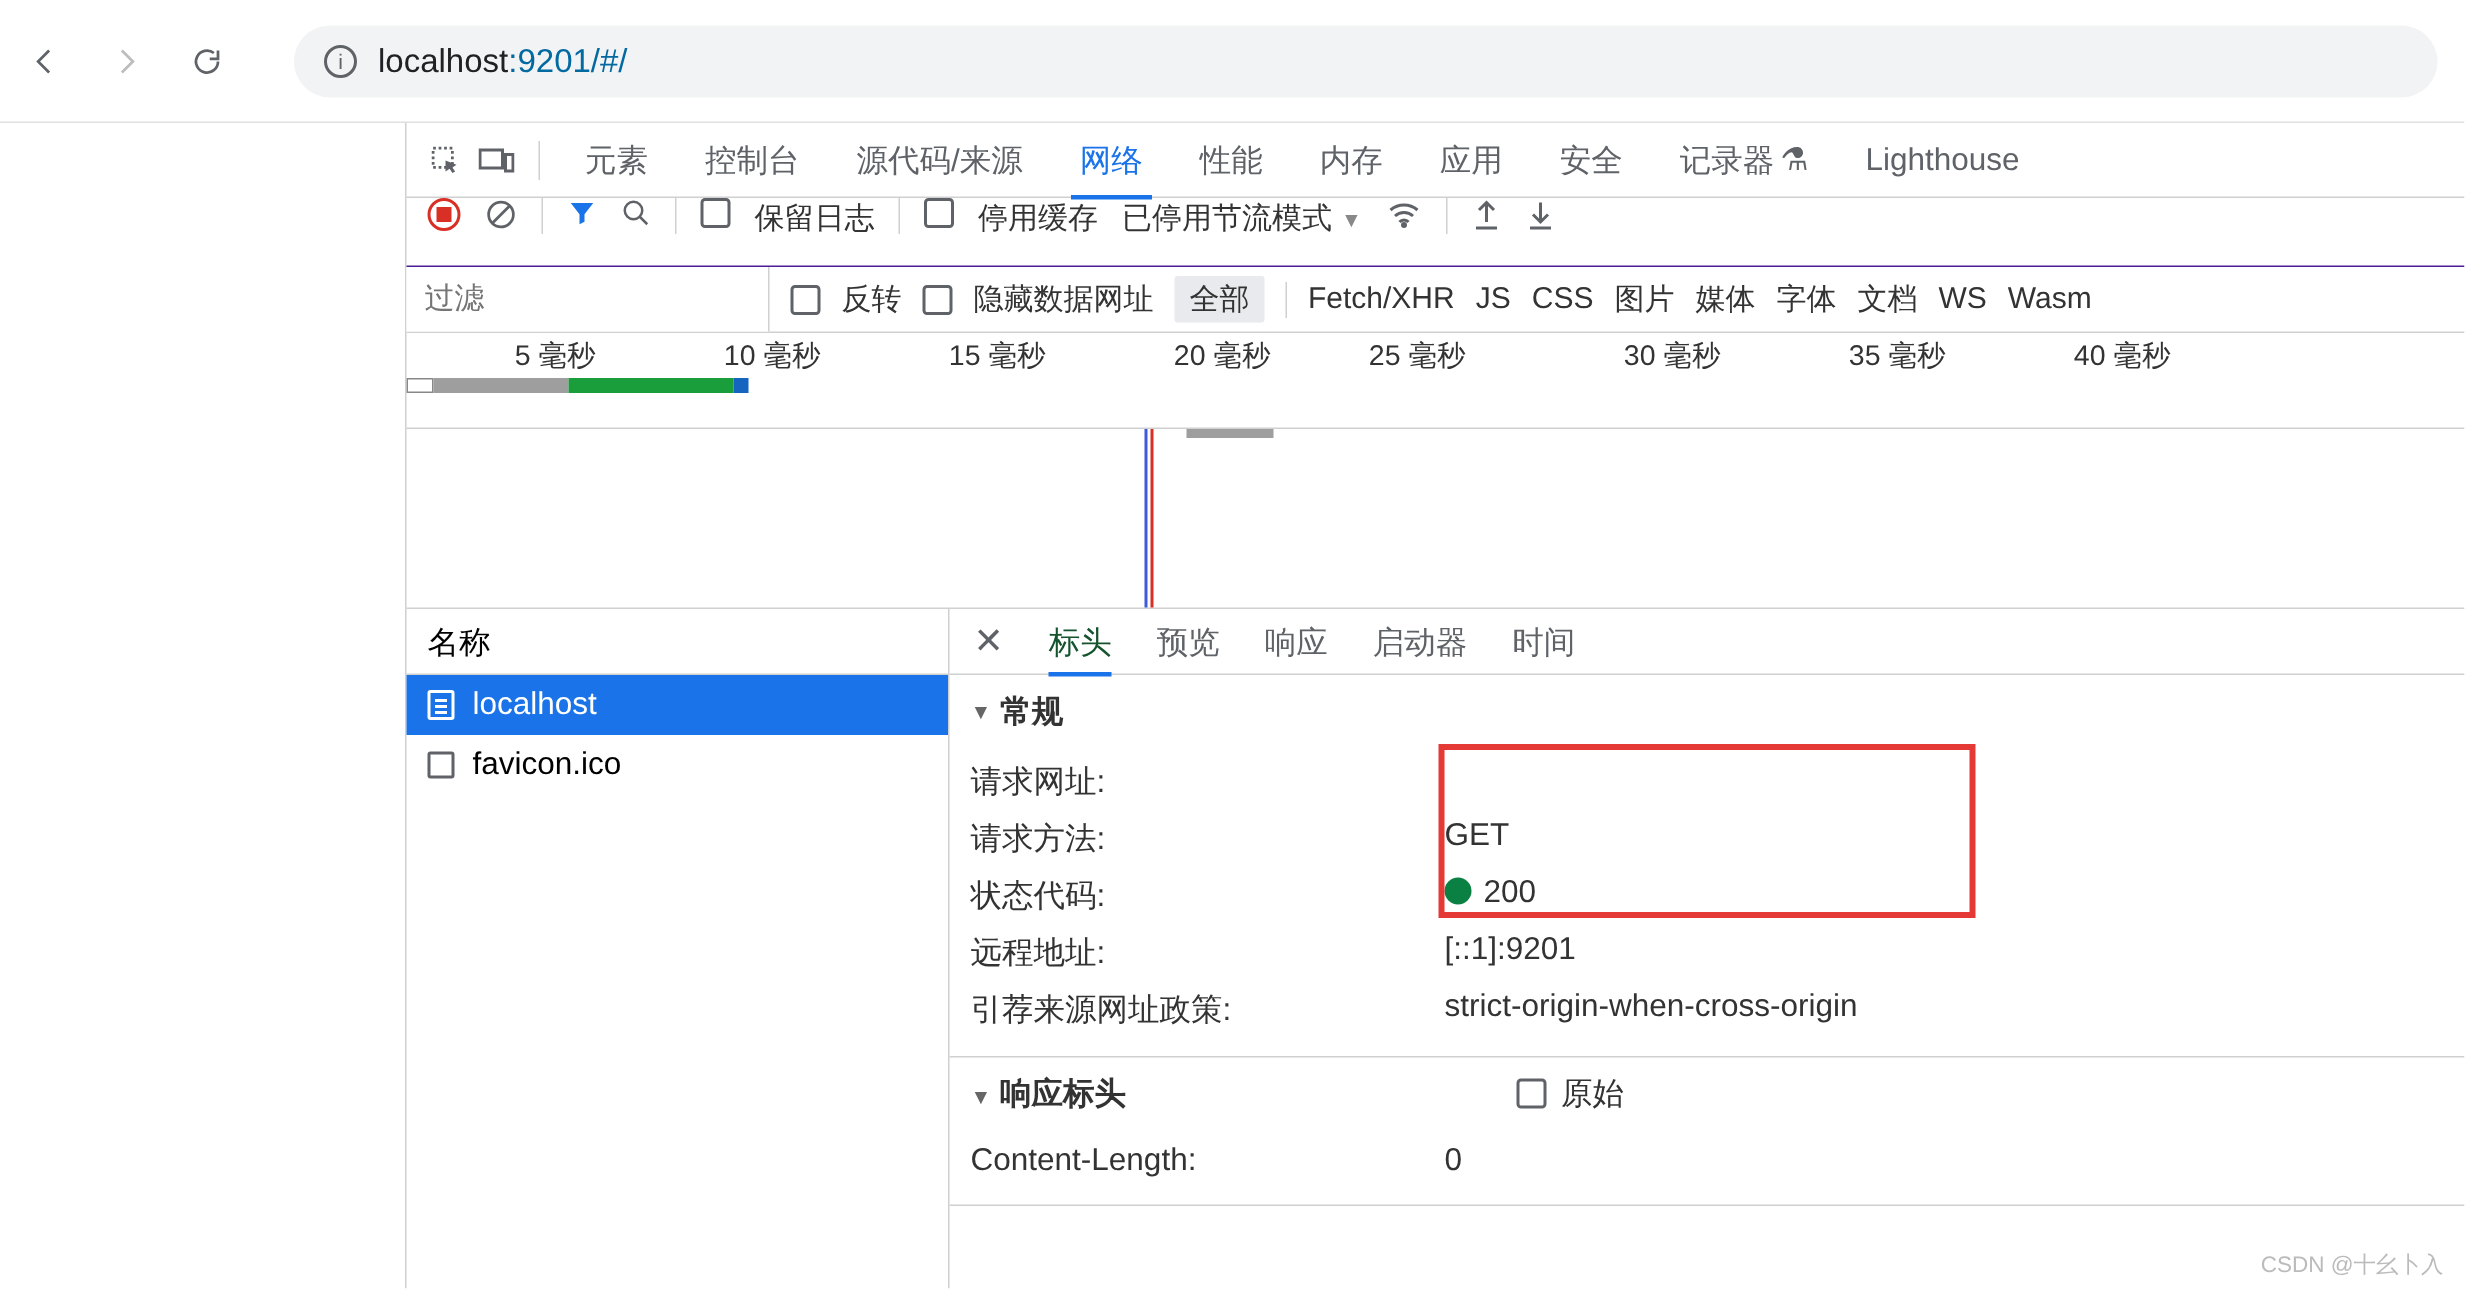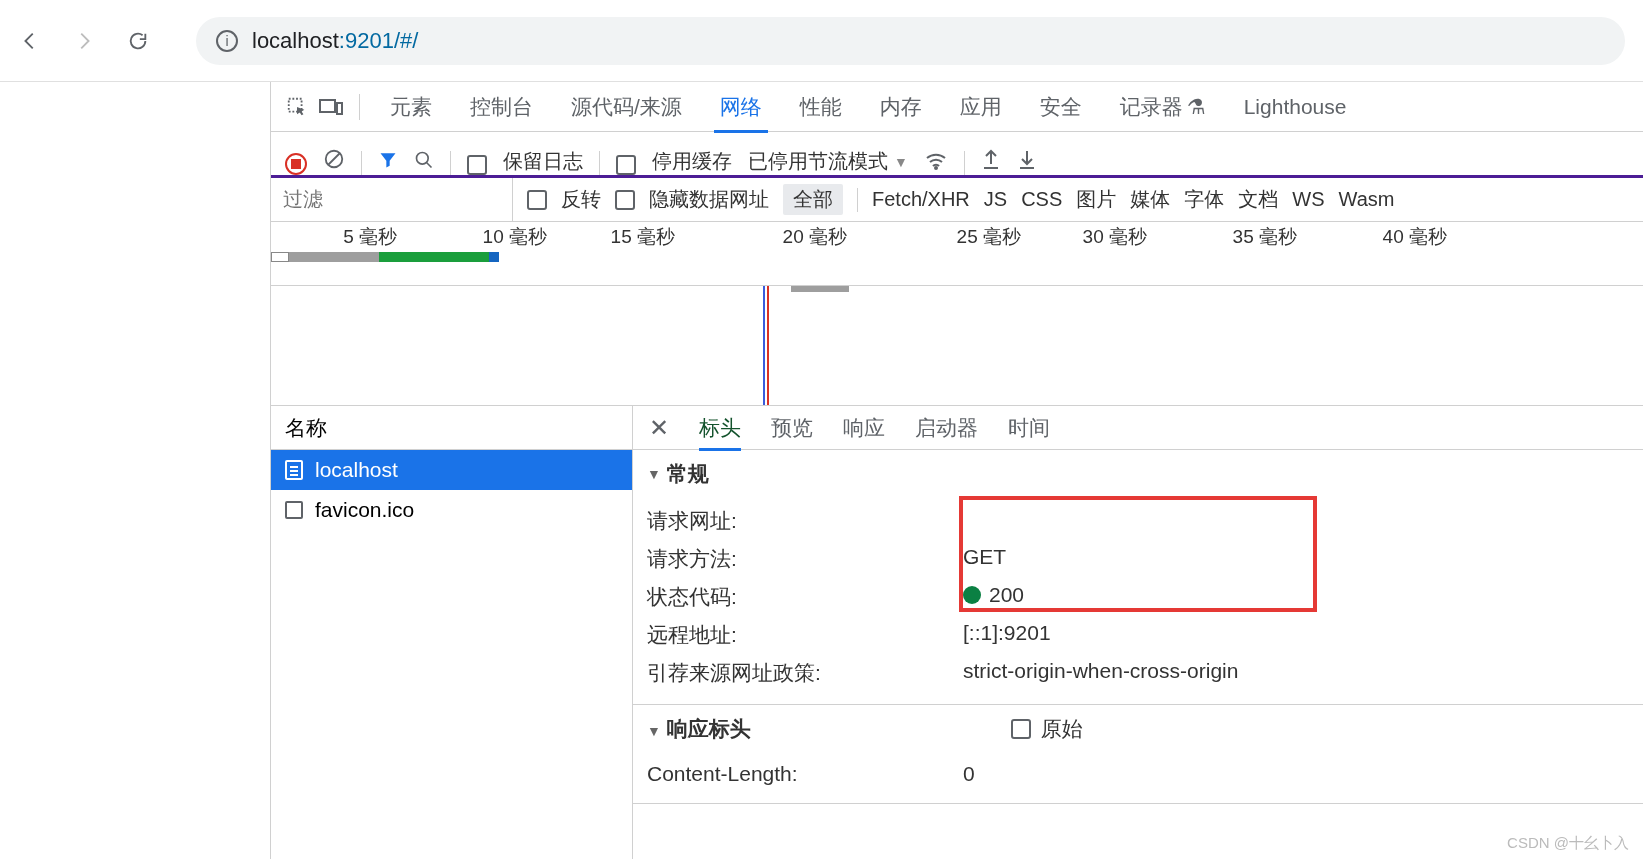--- a/index.html
+++ b/index.html
@@ -14,21 +14,21 @@
 .url-text { font-size:22px; color:#202124; }
 .url-text .path { color:#0369a1; }
 .devtools { position:absolute; left:270px; top:82px; right:0; bottom:0; border-left:1px solid #d0d0d0; background:#fff; display:flex; flex-direction:column; }
 .dt-tabs { height:50px; display:flex; align-items:center; padding:0 14px; gap:10px; border-bottom:1px solid #d0d0d0; font-size:21px; color:#5f6368; }
 .dt-tabs .tool-icon { width:24px; height:24px; display:flex; align-items:center; justify-content:center; }
 .dt-tabs .sep { width:1px; height:26px; background:#d0d0d0; margin:0 6px; }
 .dt-tabs .tab { padding:0 14px; height:50px; display:flex; align-items:center; cursor:pointer; position:relative; }
 .dt-tabs .tab.active { color:#1a73e8; }
 .dt-tabs .tab.active::after { content:""; position:absolute; bottom:-1px; left:8px; right:8px; height:3px; background:#1a73e8; }
 .dt-tabs .flask { margin-left:4px; }
-.net-toolbar { height:46px; display:flex; align-items:flex-end; padding:0 14px; gap:16px; border-bottom:3px solid #4c1d95; font-size:20px; color:#333; }
+.net-toolbar { height:46px; display:flex; align-items:flex-start; padding:0 14px; gap:16px; border-bottom:1px solid #4c1d95; font-size:20px; color:#333; }
 .rec-btn { width:22px; height:22px; border:2.5px solid #d93025; border-radius:50%; display:flex; align-items:center; justify-content:center; }
 .rec-btn .sq { width:10px; height:10px; background:#d93025; }
 .clear-btn svg { width:22px; height:22px; stroke:#5f6368; fill:none; stroke-width:2; }
 .nsep { width:1px; height:24px; background:#d0d0d0; }
 .filter-funnel { color:#1a73e8; }
 .search-ic svg { width:20px; height:20px; stroke:#5f6368; fill:none; stroke-width:2; }
 .cb { width:20px; height:20px; border:2px solid #5f6368; border-radius:3px; display:inline-block; }
 .throttle { display:flex; align-items:center; gap:6px; }
 .caret-dn { color:#888; font-size:14px; }
 .wifi-ic,.upload-ic,.download-ic { color:#5f6368; }
@@ -187,23 +187,23 @@
     <span>字体</span>
     <span>文档</span>
     <span>WS</span>
     <span>Wasm</span>
   </div>
 
   <div class="timeline">
     <div class="tl-labels">
       <span style="left:126px">5 毫秒</span>
       <span style="left:276px">10 毫秒</span>
-      <span style="left:404px">15 毫秒</span>
+      <span style="left:426px">15 毫秒</span>
       <span style="left:576px">20 毫秒</span>
-      <span style="left:750px">25 毫秒</span>
+      <span style="left:706px">25 毫秒</span>
       <span style="left:876px">30 毫秒</span>
       <span style="left:1026px">35 毫秒</span>
       <span style="left:1176px">40 毫秒</span>
     </div>
     <div class="tl-bar">
         <div class="seg1"></div>
         <div class="seg2"></div>
         <div class="seg3"></div>
         <div class="seg4"></div>
       </div>

